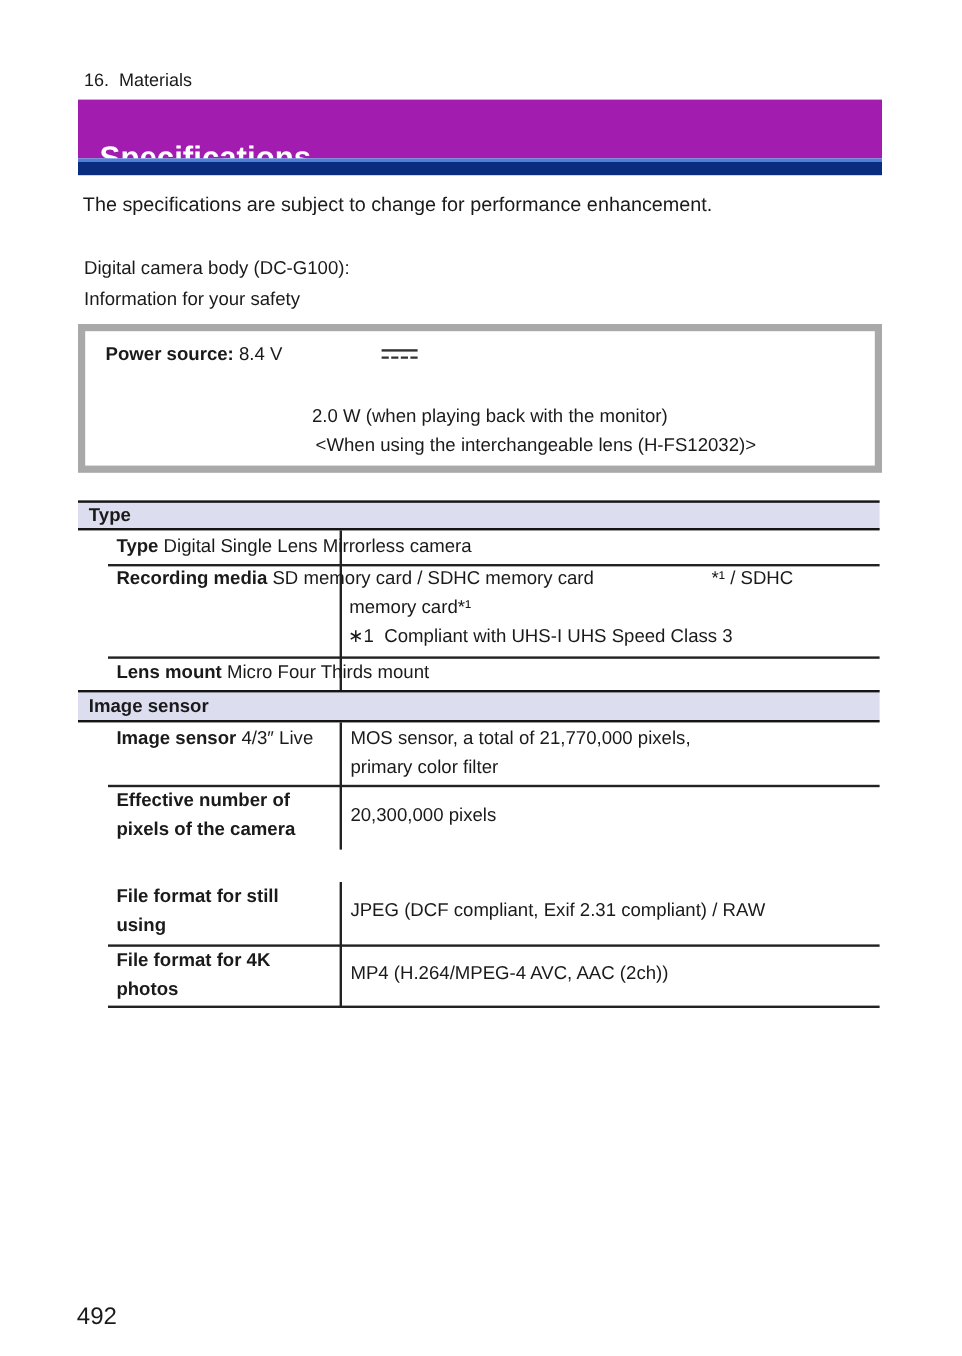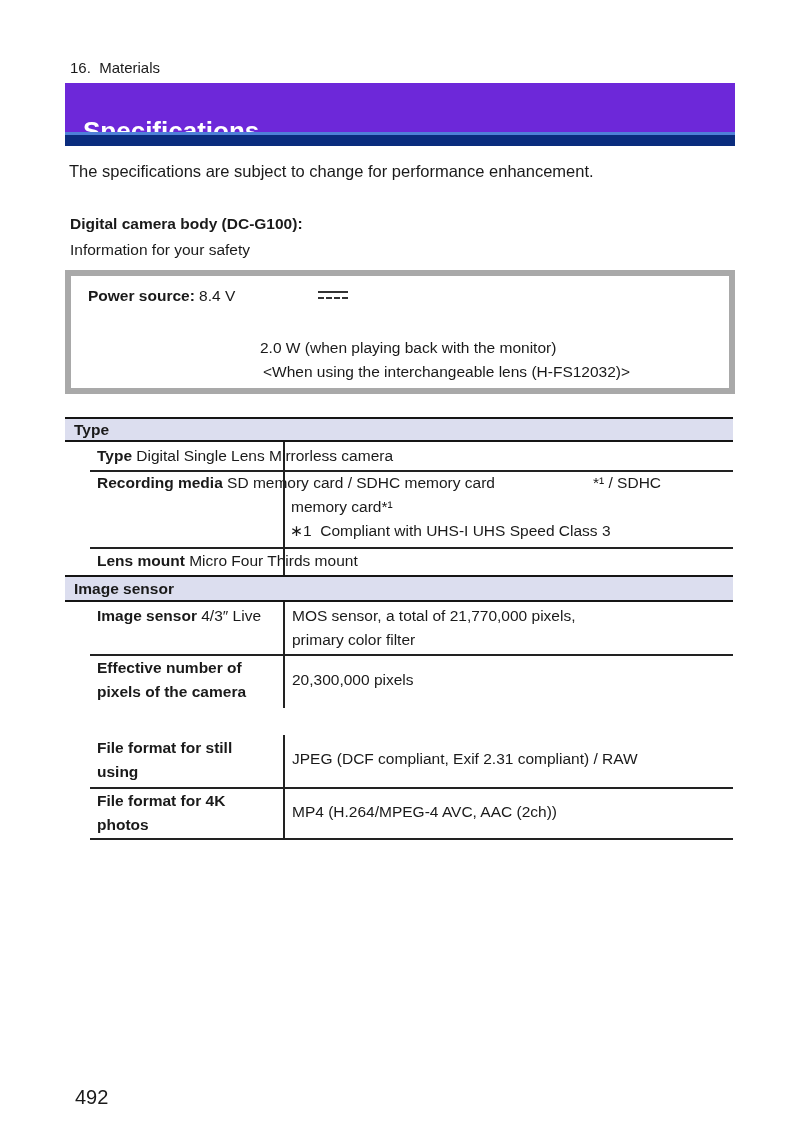--- a/index.html
+++ b/index.html
@@ -7,26 +7,26 @@
     position:relative;
     width:802px; height:1130px;
     background:#ffffff;
     font-family:"Liberation Sans","DejaVu Sans",sans-serif;
     color:#1a1a1a;
     overflow:hidden;
   }
   .abs { position:absolute; white-space:pre-wrap;margin-top:24px; }
   .b { font-weight:bold; }
   .chapter { font-size:15px; }
-  .banner { background:#6d28d9;text-align:right; }
+  .banner { background:#a21caf;text-align:right; }
   .banner-title { color:#ffffff; font-weight:bold; font-size:26px; }
   .banner-sep { background:#4f80d8; }
   .banner-stripe { background:#0a2c7e; }
   .intro { font-size:16.5px; }
-  .h-bold { font-size:15.5px; font-weight:bold; }
+  .h-bold { font-size:15.5px; font-weight:normal; }
   .body-text { font-size:15.5px; line-height:18px; }
   .safety-box {
     border:6px solid #a9a9a9;
     background:#ffffff;
   }
   .dc-symbol { border-top:2.5px solid #333333; }
   .dc-symbol::after {
     content:""; position:absolute; left:0; right:0; top:4px;
     border-top:2.5px dashed #333333;
   }
@@ -102,17 +102,17 @@
   <div class="abs body-text b" style="left:97px; top:715px;">File format for still</div>
   <div class="abs body-text b" style="left:97px; top:739px;">using</div>
   <div class="abs body-text" style="left:292px; top:726px;">JPEG (DCF compliant, Exif 2.31 compliant) / RAW</div>
   <div class="abs tline" style="left:90px; top:763px; width:643px; height:1.5px;"></div>
 
   <div class="abs body-text b" style="left:97px; top:768px;">File format for 4K</div>
   <div class="abs body-text b" style="left:97px; top:792px;">photos</div>
   <div class="abs body-text" style="left:292px; top:779px;">MP4 (H.264/MPEG-4 AVC, AAC (2ch))</div>
   <div class="abs tline" style="left:90px; top:814px; width:643px; height:2px;"></div>
 
-  <div class="abs pagenum" style="left:75px; top:1062px;">492</div>
+  <div class="abs pagenum" style="left:64px; top:1062px;">492</div>
 
   <div class="abs footer-rule" style="left:0px; top:1121px; width:802px; height:3px;"></div>
 
 </div>
 
 </body></html>

